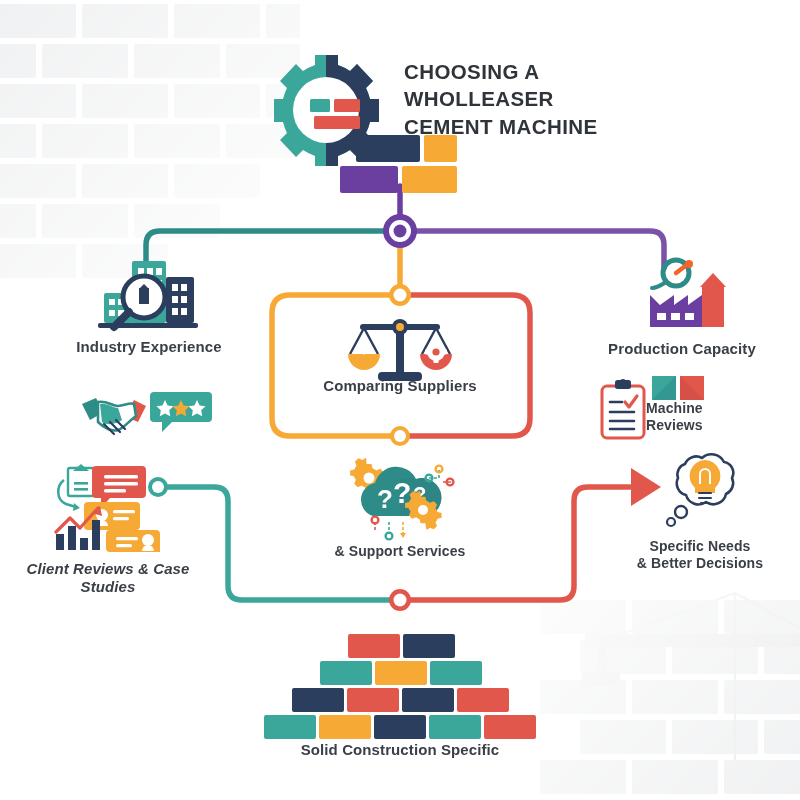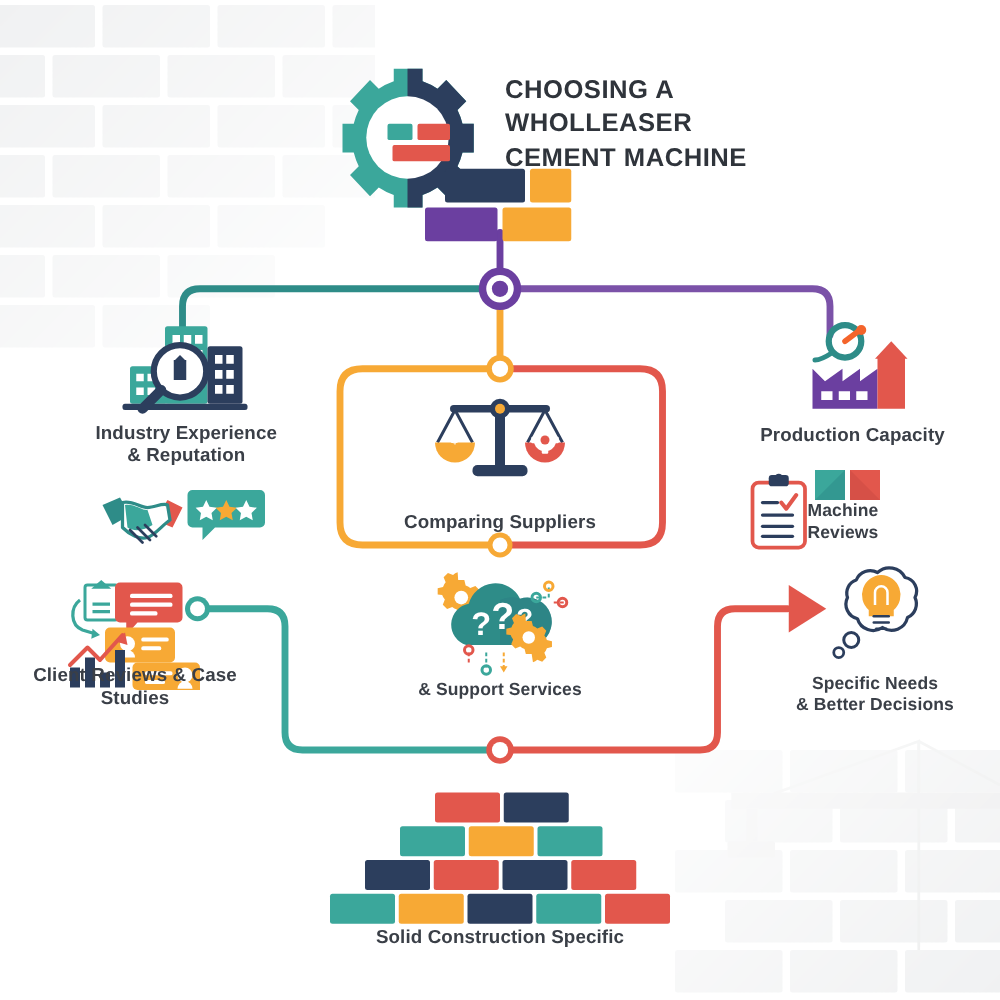--- a/index.html
+++ b/index.html
@@ -211,21 +211,20 @@
     <rect x="6" y="68" width="100" height="5" rx="2" fill="#2C3E5D"></rect>
     <g>
       <circle cx="52" cy="42" r="21" fill="#ffffff" stroke="#2C3E5D" stroke-width="5"></circle>
       <path d="M37 57 L22 72" stroke="#2C3E5D" stroke-width="8" stroke-linecap="round"></path>
       <path d="M47 33 h10 v16 h-10 z" fill="#2C3E5D"></path>
       <path d="M52 29 l5 5 h-10 z" fill="#2C3E5D"></path>
     </g>
   </svg>
   <div class="label t15" style="left:44px;top:338px;width:210px;">
     <div>Industry Experience</div>
-    <div>&amp; Reputation</div>
   </div>
 
   <svg class="abs" style="left:78px;top:390px;" width="72" height="52" viewBox="0 0 72 52">
     <path d="M4 14 L18 8 L26 22 L12 30 Z" fill="#2E8C88"></path>
     <path d="M56 10 L68 16 L60 32 L46 26 Z" fill="#E2574C"></path>
     <path d="M20 12 C28 10 34 16 40 16 C46 16 52 12 56 14 L58 26 C52 30 46 38 40 40 C34 42 26 38 20 32 Z" fill="#ffffff" stroke="#2E8C88" stroke-width="2.6" stroke-linejoin="round"></path>
     <path d="M22 14 C30 13 34 18 40 18 L44 30 C38 34 30 36 24 32 Z" fill="#3BA79B"></path>
     <path d="M26 34 L36 44 M32 32 L42 42 M38 30 L47 39" stroke="#2C3E5D" stroke-width="2.2" stroke-linecap="round" fill="none"></path>
   </svg>
   <svg class="abs" style="left:150px;top:388px;" width="62" height="48" viewBox="0 0 62 48">
@@ -271,21 +270,21 @@
     <g transform="translate(96,42)">
       <circle r="9" fill="#ffffff"></circle>
       <circle r="3.6" fill="#E2574C"></circle>
       <g fill="#ffffff">
         <rect x="-11" y="-2.6" width="22" height="5.2" rx="1"></rect>
         <rect x="-2.6" y="-11" width="5.2" height="22" rx="1"></rect>
       </g>
       <circle r="3.6" fill="#E2574C"></circle>
     </g>
   </svg>
-  <div class="label t15" style="left:295px;top:409px;width:210px;">
+  <div class="label t15" style="left:295px;top:377px;width:210px;">
     <div>Comparing Suppliers</div>
   </div>
 
   <svg class="abs" style="left:598px;top:378px;" width="50" height="62" viewBox="0 0 50 62">
     <rect x="4" y="8" width="42" height="52" rx="5" fill="#ffffff" stroke="#E2574C" stroke-width="3"></rect>
     <rect x="17" y="2" width="16" height="9" rx="2.5" fill="#2C3E5D"></rect>
     <circle cx="25" cy="4" r="3" fill="#2C3E5D"></circle>
     <g stroke="#2C3E5D" stroke-width="2.6" stroke-linecap="round">
       <path d="M12 24 h12"></path>
       <path d="M12 34 h24"></path>
@@ -342,21 +341,21 @@
     </g>
     <g>
       <rect x="8" y="74" width="8" height="16" fill="#2C3E5D"></rect>
       <rect x="20" y="66" width="8" height="24" fill="#2C3E5D"></rect>
       <rect x="32" y="78" width="8" height="12" fill="#2C3E5D"></rect>
       <rect x="44" y="60" width="8" height="30" fill="#2C3E5D"></rect>
       <path d="M8 72 L22 58 L32 68 L50 48" fill="none" stroke="#E2574C" stroke-width="3.2" stroke-linecap="round" stroke-linejoin="round"></path>
       <path d="M52 46 l2 10 -10 -3 z" fill="#E2574C"></path>
     </g>
   </svg>
-  <div class="label t15" style="left:4px;top:532px;width:208px;">
+  <div class="label t15" style="left:4px;top:560px;width:208px;font-style:italic;">
     <div>Client Reviews &amp; Case Studies</div>
   </div>
 
   <svg class="abs" style="left:345px;top:458px;" width="110" height="86" viewBox="0 0 110 86">
     <g transform="translate(24,20)">
       <path d="M-3 -17 h6 l1.3 5.2 a13 13 0 0 1 4.5 2.6 l5-2 4.2 4.2 -2 5 a13 13 0 0 1 2.6 4.5 l5.2 1.3 v6 l-5.2 1.3 a13 13 0 0 1 -2.6 4.5 l2 5 -4.2 4.2 -5 -2 a13 13 0 0 1 -4.5 2.6 L3 17 h-6 l-1.3 -5.2 a13 13 0 0 1 -4.5 -2.6 l-5 2 -4.2 -4.2 2 -5 a13 13 0 0 1 -2.6 -4.5 L-23 -3 v-6 l5.2 -1.3 a13 13 0 0 1 2.6 -4.5 l-2 -5 4.2 -4.2 5 2 a13 13 0 0 1 4.5 -2.6 z" fill="#F7A935" transform="scale(.82)"></path>
       <circle r="5.5" fill="#ffffff"></circle>
     </g>
     <g>
       <path d="M28 58 a17 17 0 0 1 2 -33 a22 22 0 0 1 41 -4 a16 16 0 0 1 12 37 z" fill="#2E8C88"></path>

